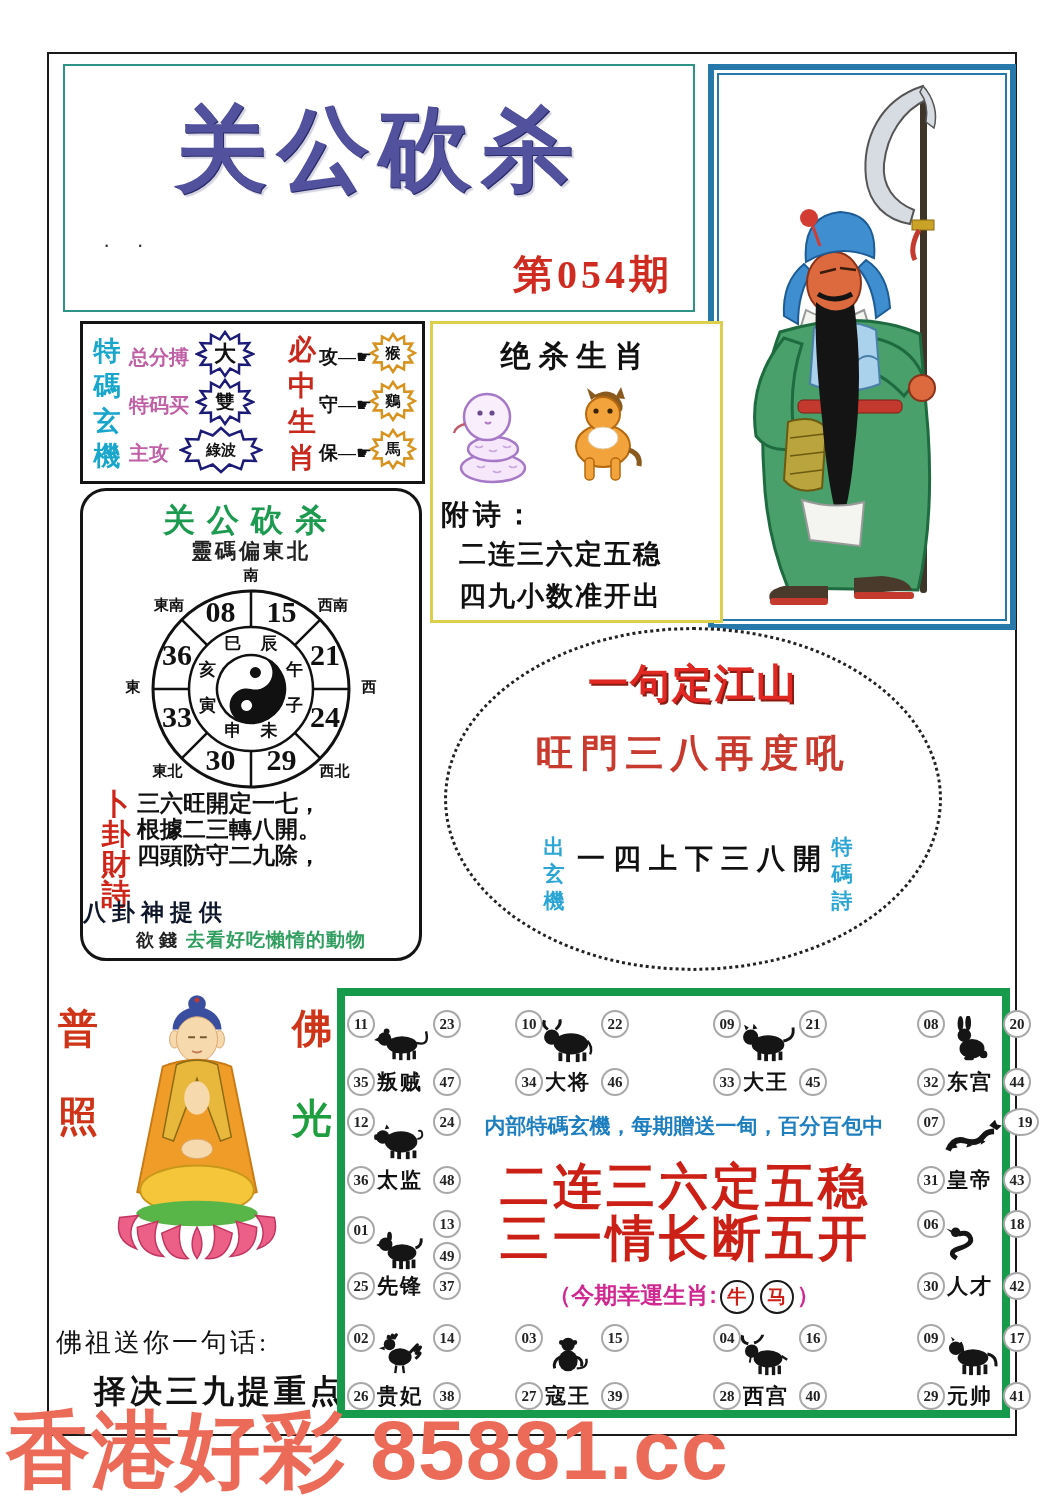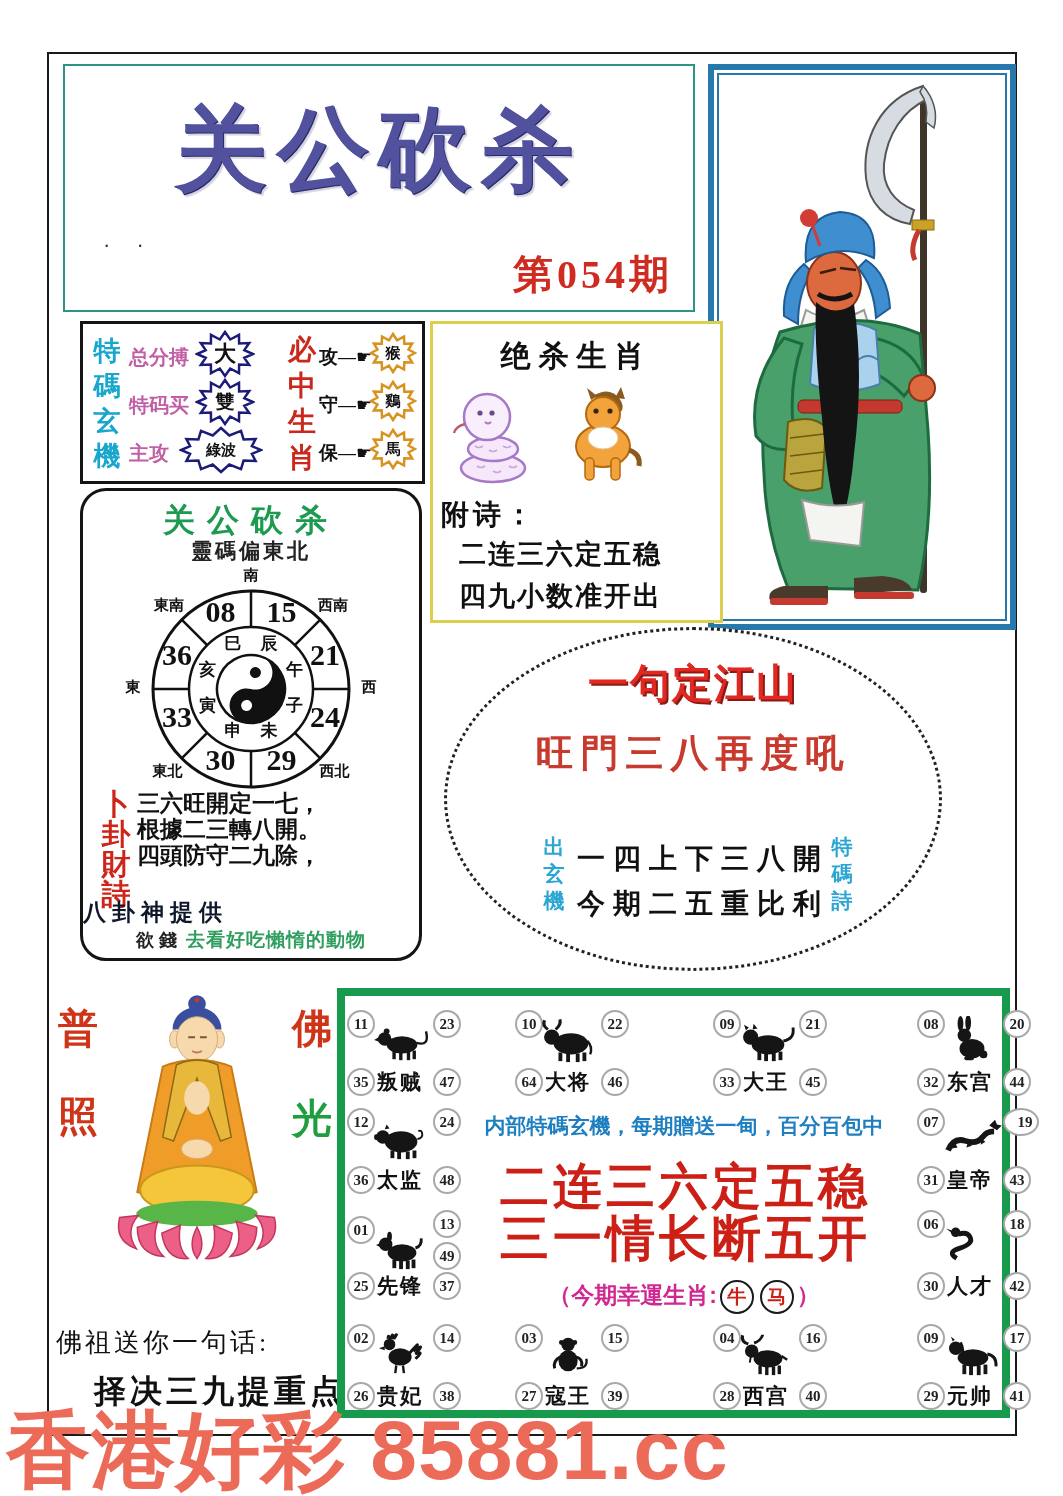--- a/index.html
+++ b/index.html
@@ -295,21 +295,20 @@
 <div id="slogan-ellipse" class="abs">
   <div id="slogan-title" class="abs">一句定江山</div>
   <div id="slogan-line" class="abs">旺門三八再度吼</div>
   <div id="slogan-left" class="abs vlabel">
       <span>出</span>
       <span>玄</span>
       <span>機</span>
     </div>
   <div id="slogan-lines" class="abs">
     <div class="slogan-l">一四上下三八開</div>
-    <div class="slogan-l">今期二五重比利</div>
   </div>
   <div id="slogan-right" class="abs vlabel">
       <span>特</span>
       <span>碼</span>
       <span>詩</span>
     </div>
 </div>
 
 <div id="buddha-area" class="abs">
   <div class="abs corner-char" style="left:6px;top:16px;color:#cf3418;">普</div>
@@ -366,21 +365,21 @@
           <rect x="27" y="37" width="3.5" height="9"></rect>
           <rect x="35" y="37" width="3.5" height="9"></rect>
           <rect x="41" y="36" width="3.5" height="9"></rect>
           <path d="M45,28 q14,4 10,-12" fill="none" stroke="#151515" stroke-width="2.5"></path>
         </svg></div>
       <div class="zlabel" style="left: 30px; top: 58px;">叛贼</div>
     </div>
     <div class="zcell" style="left: 170px; top: 14px; height: 84px;">
       <div class="nbadge" style="left: 0px; top: 0px;">10</div>
       <div class="nbadge" style="left: 86px; top: 0px;">22</div>
-      <div class="nbadge" style="left: 0px; top: 58px;">64</div>
+      <div class="nbadge" style="left: 0px; top: 58px;">34</div>
       <div class="nbadge" style="left: 86px; top: 58px;">46</div>
       <div class="zanimal" style="left: 24px; top: 6px;"><svg width="62" height="48" viewBox="0 0 60 50" fill="#151515">
           <ellipse cx="31" cy="29" rx="18" ry="11"></ellipse>
           <circle cx="11" cy="22" r="8"></circle>
           <path d="M6,15 q-7,-4 -4,-11 l3,1 q-2,5 3,8z"></path>
           <path d="M16,15 q7,-6 5,-12 l-3,1 q1,5 -4,9z"></path>
           <rect x="18" y="38" width="4" height="9"></rect>
           <rect x="26" y="39" width="4" height="9"></rect>
           <rect x="36" y="39" width="4" height="9"></rect>
           <rect x="43" y="38" width="4" height="9"></rect>

